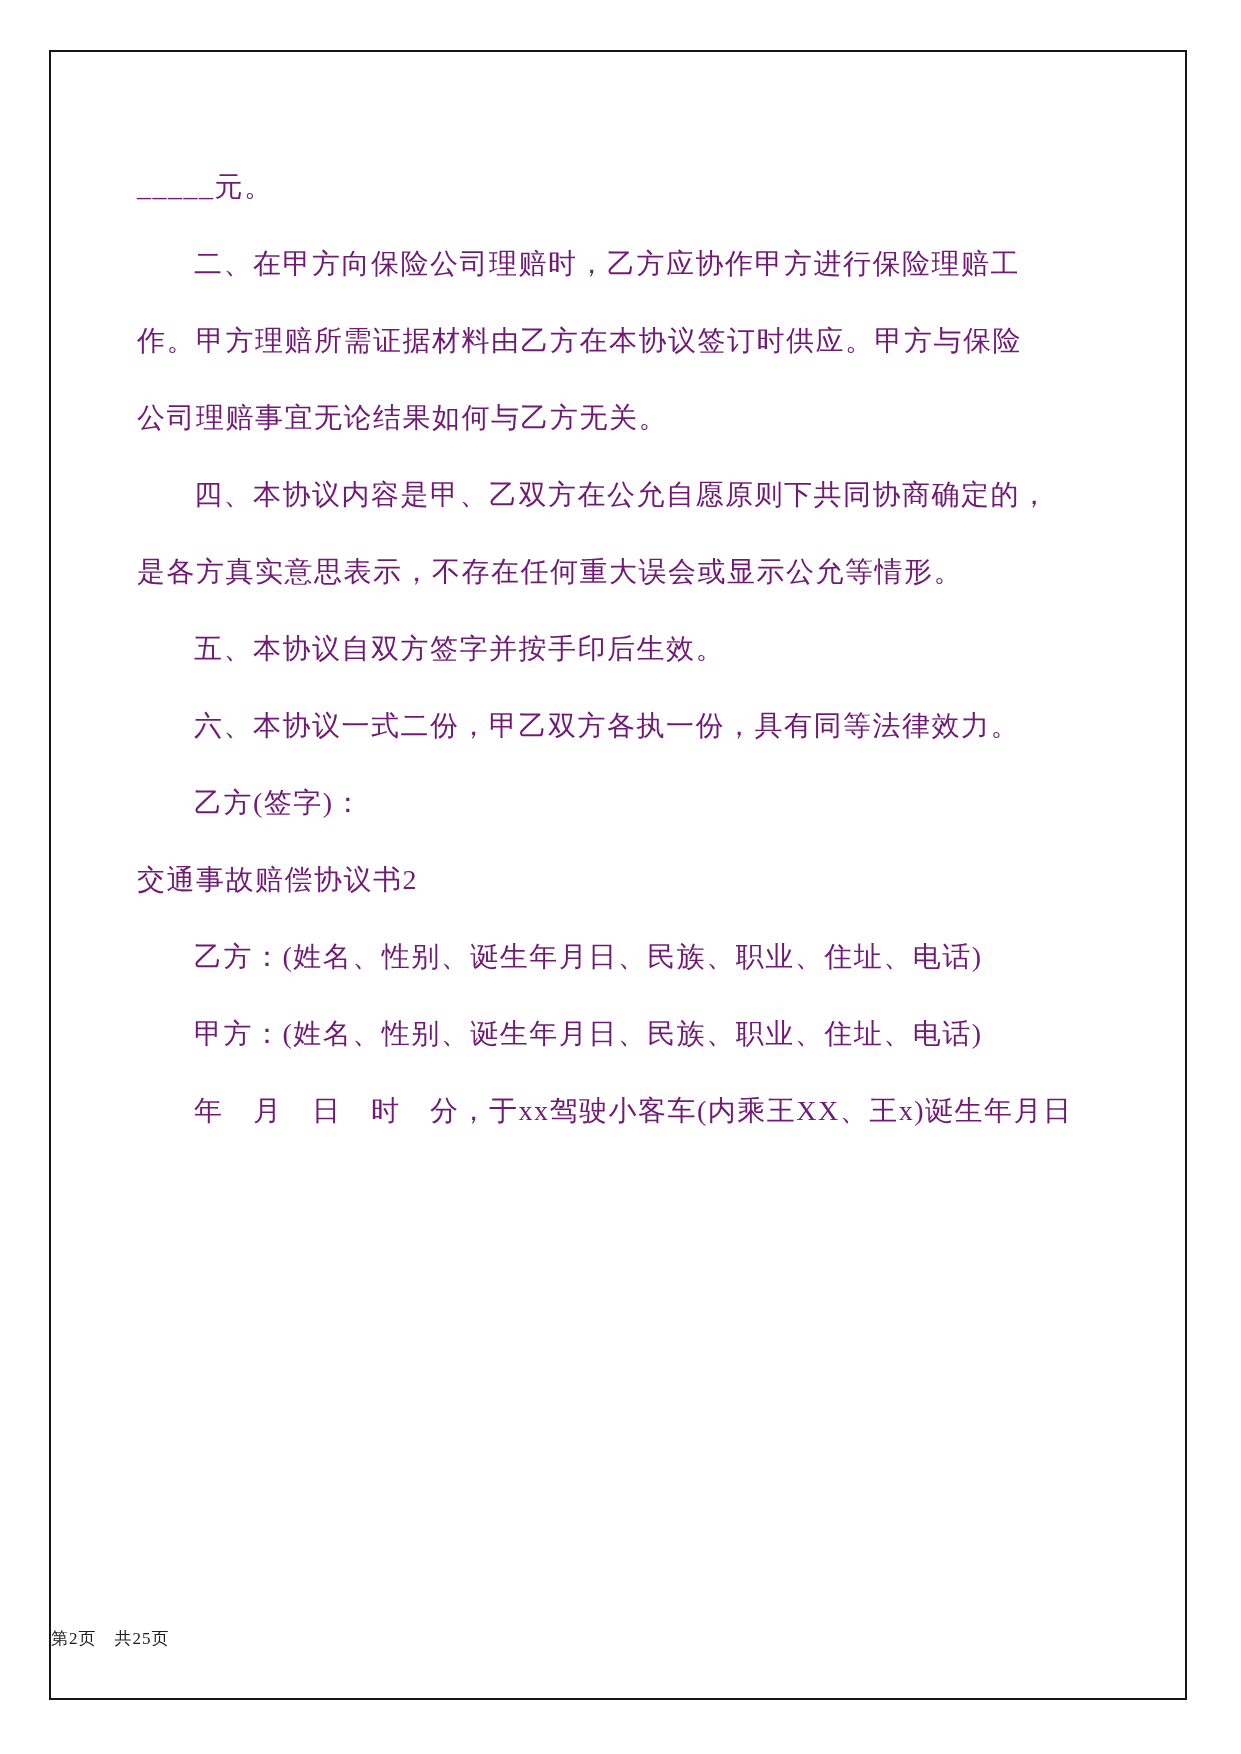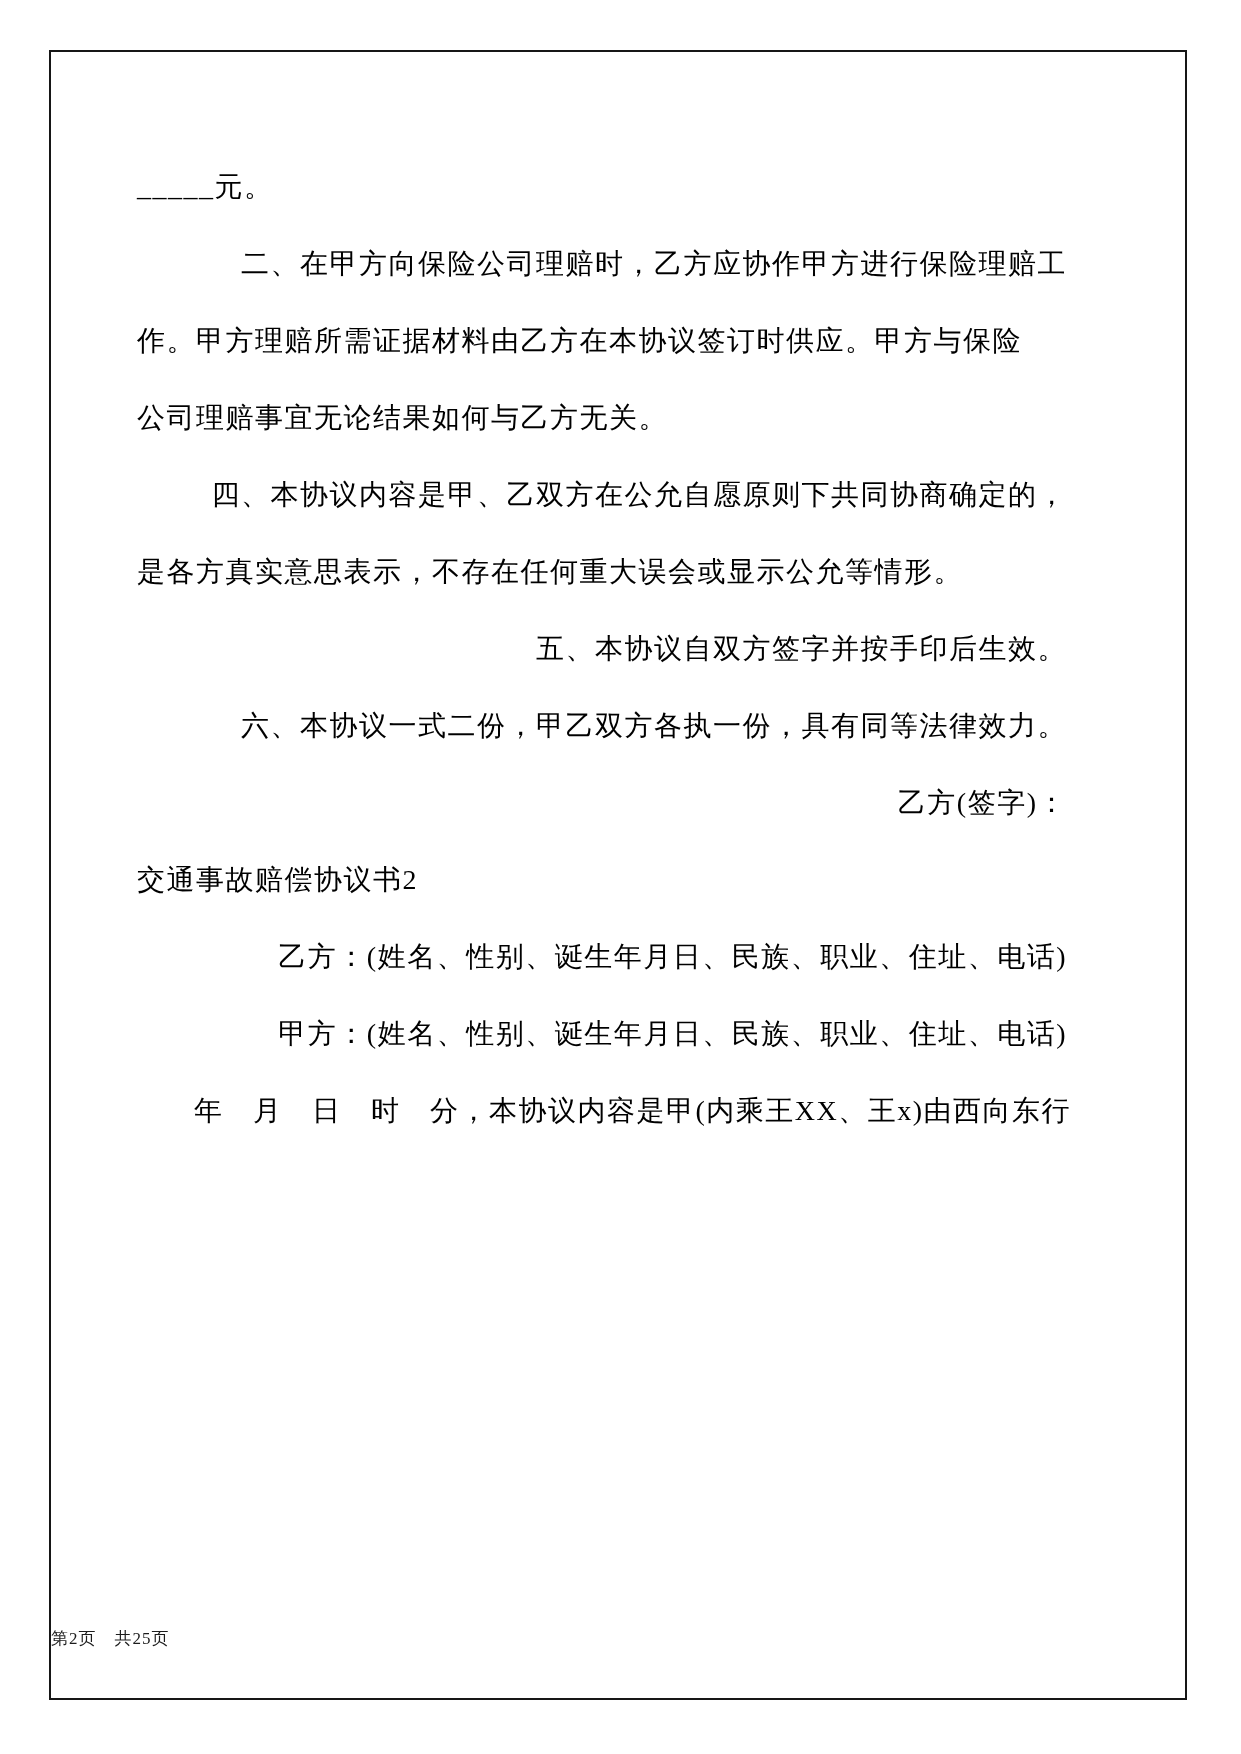--- a/index.html
+++ b/index.html
@@ -31,25 +31,24 @@
     left: 86px;
     top: 96px;
     width: 930px;
   }
   .line {
     height: 77px;
     line-height: 77px;
     font-size: 28px;
     letter-spacing: 1.5px;
     white-space: nowrap;
-    color: #000000;
+    color: #701a75;
   }
   .indent {
     padding-left: 57px;
-    text-align: right;
   }
   .footer {
     position: absolute;
     left: 0;
     right: 0;
     bottom: 48px;
     text-align: left;
     font-size: 17px;
     letter-spacing: 1px;
     color: #1c1c1c;
@@ -67,21 +66,21 @@
       <div class="line">作。甲方理赔所需证据材料由乙方在本协议签订时供应。甲方与保险</div>
       <div class="line">公司理赔事宜无论结果如何与乙方无关。</div>
       <div class="line indent">四、本协议内容是甲、乙双方在公允自愿原则下共同协商确定的，</div>
       <div class="line">是各方真实意思表示，不存在任何重大误会或显示公允等情形。</div>
       <div class="line indent">五、本协议自双方签字并按手印后生效。</div>
       <div class="line indent">六、本协议一式二份，甲乙双方各执一份，具有同等法律效力。</div>
       <div class="line indent">乙方(签字)：</div>
       <div class="line">交通事故赔偿协议书2</div>
       <div class="line indent">乙方：(姓名、性别、诞生年月日、民族、职业、住址、电话)</div>
       <div class="line indent">甲方：(姓名、性别、诞生年月日、民族、职业、住址、电话)</div>
-      <div class="line indent">年　月　日　时　分，本协议内容是甲(内乘王XX、王x)由西向东行</div>
+      <div class="line indent">年　月　日　时　分，于xx驾驶小客车(内乘王XX、王x)诞生年月日</div>
     </div>
 
     <div class="footer">
       <span>第2页　共25页</span>
     </div>
 
   </div>
 </div>
 
 </body></html>

